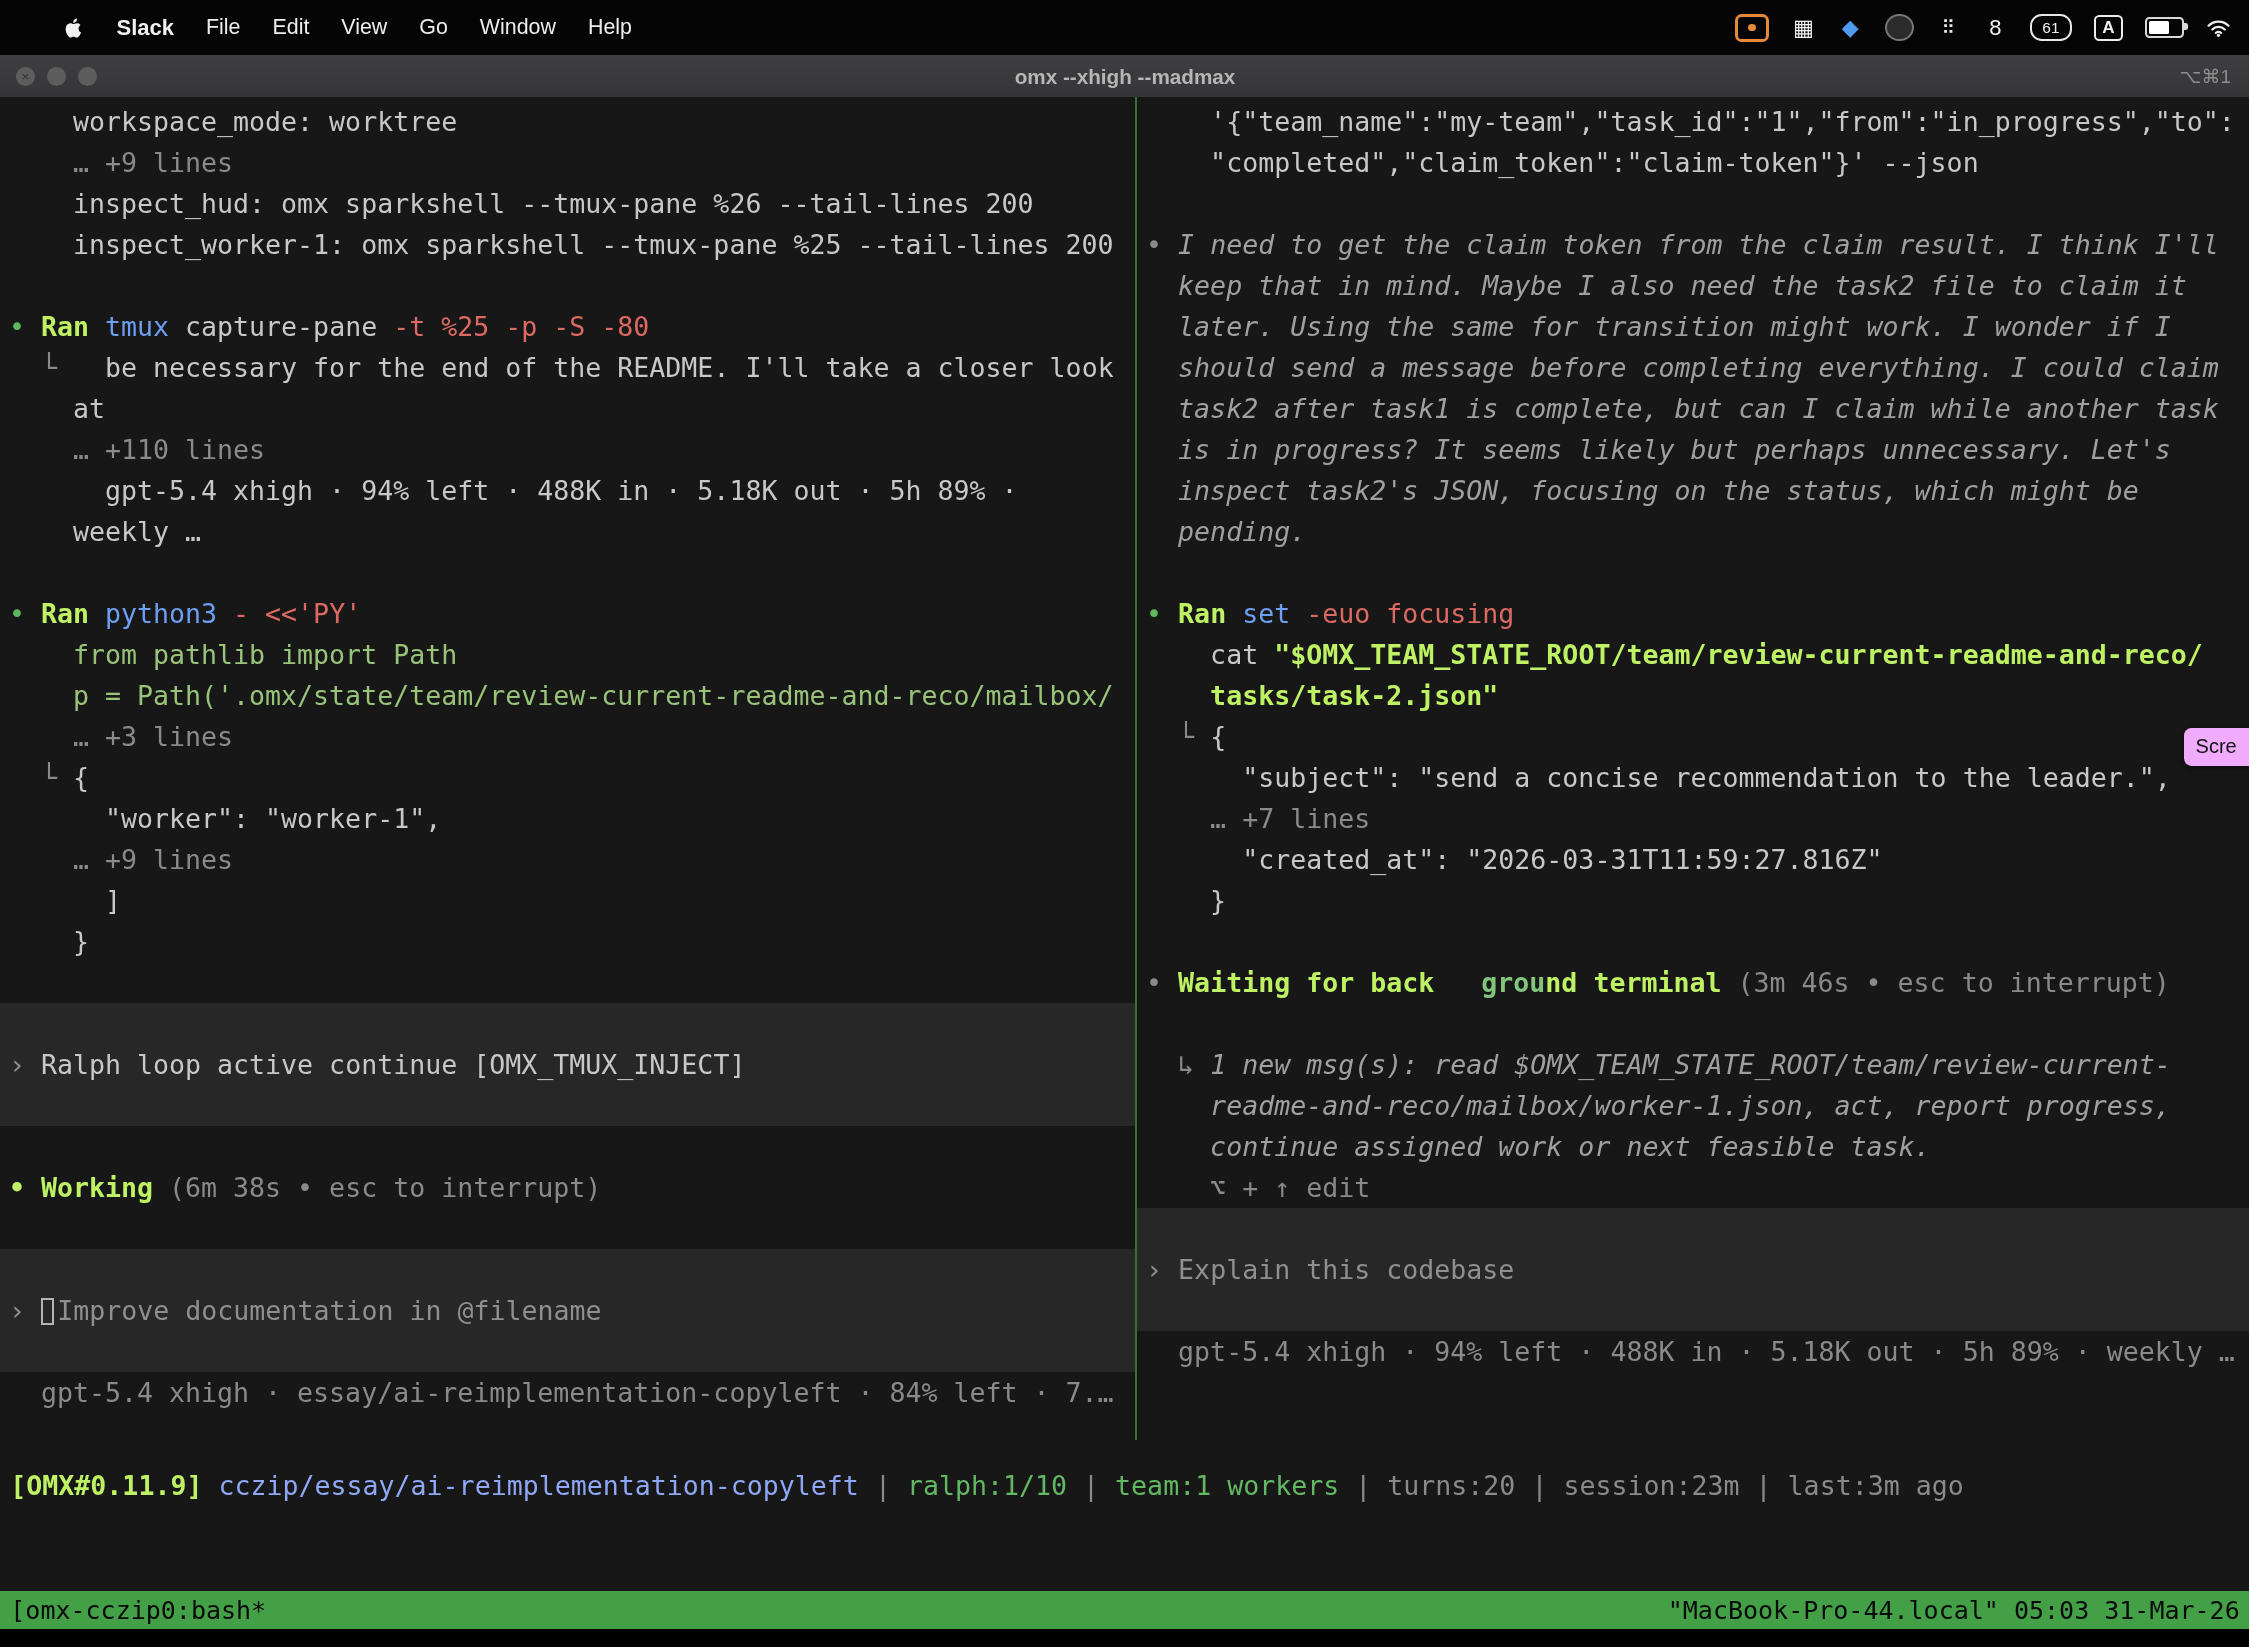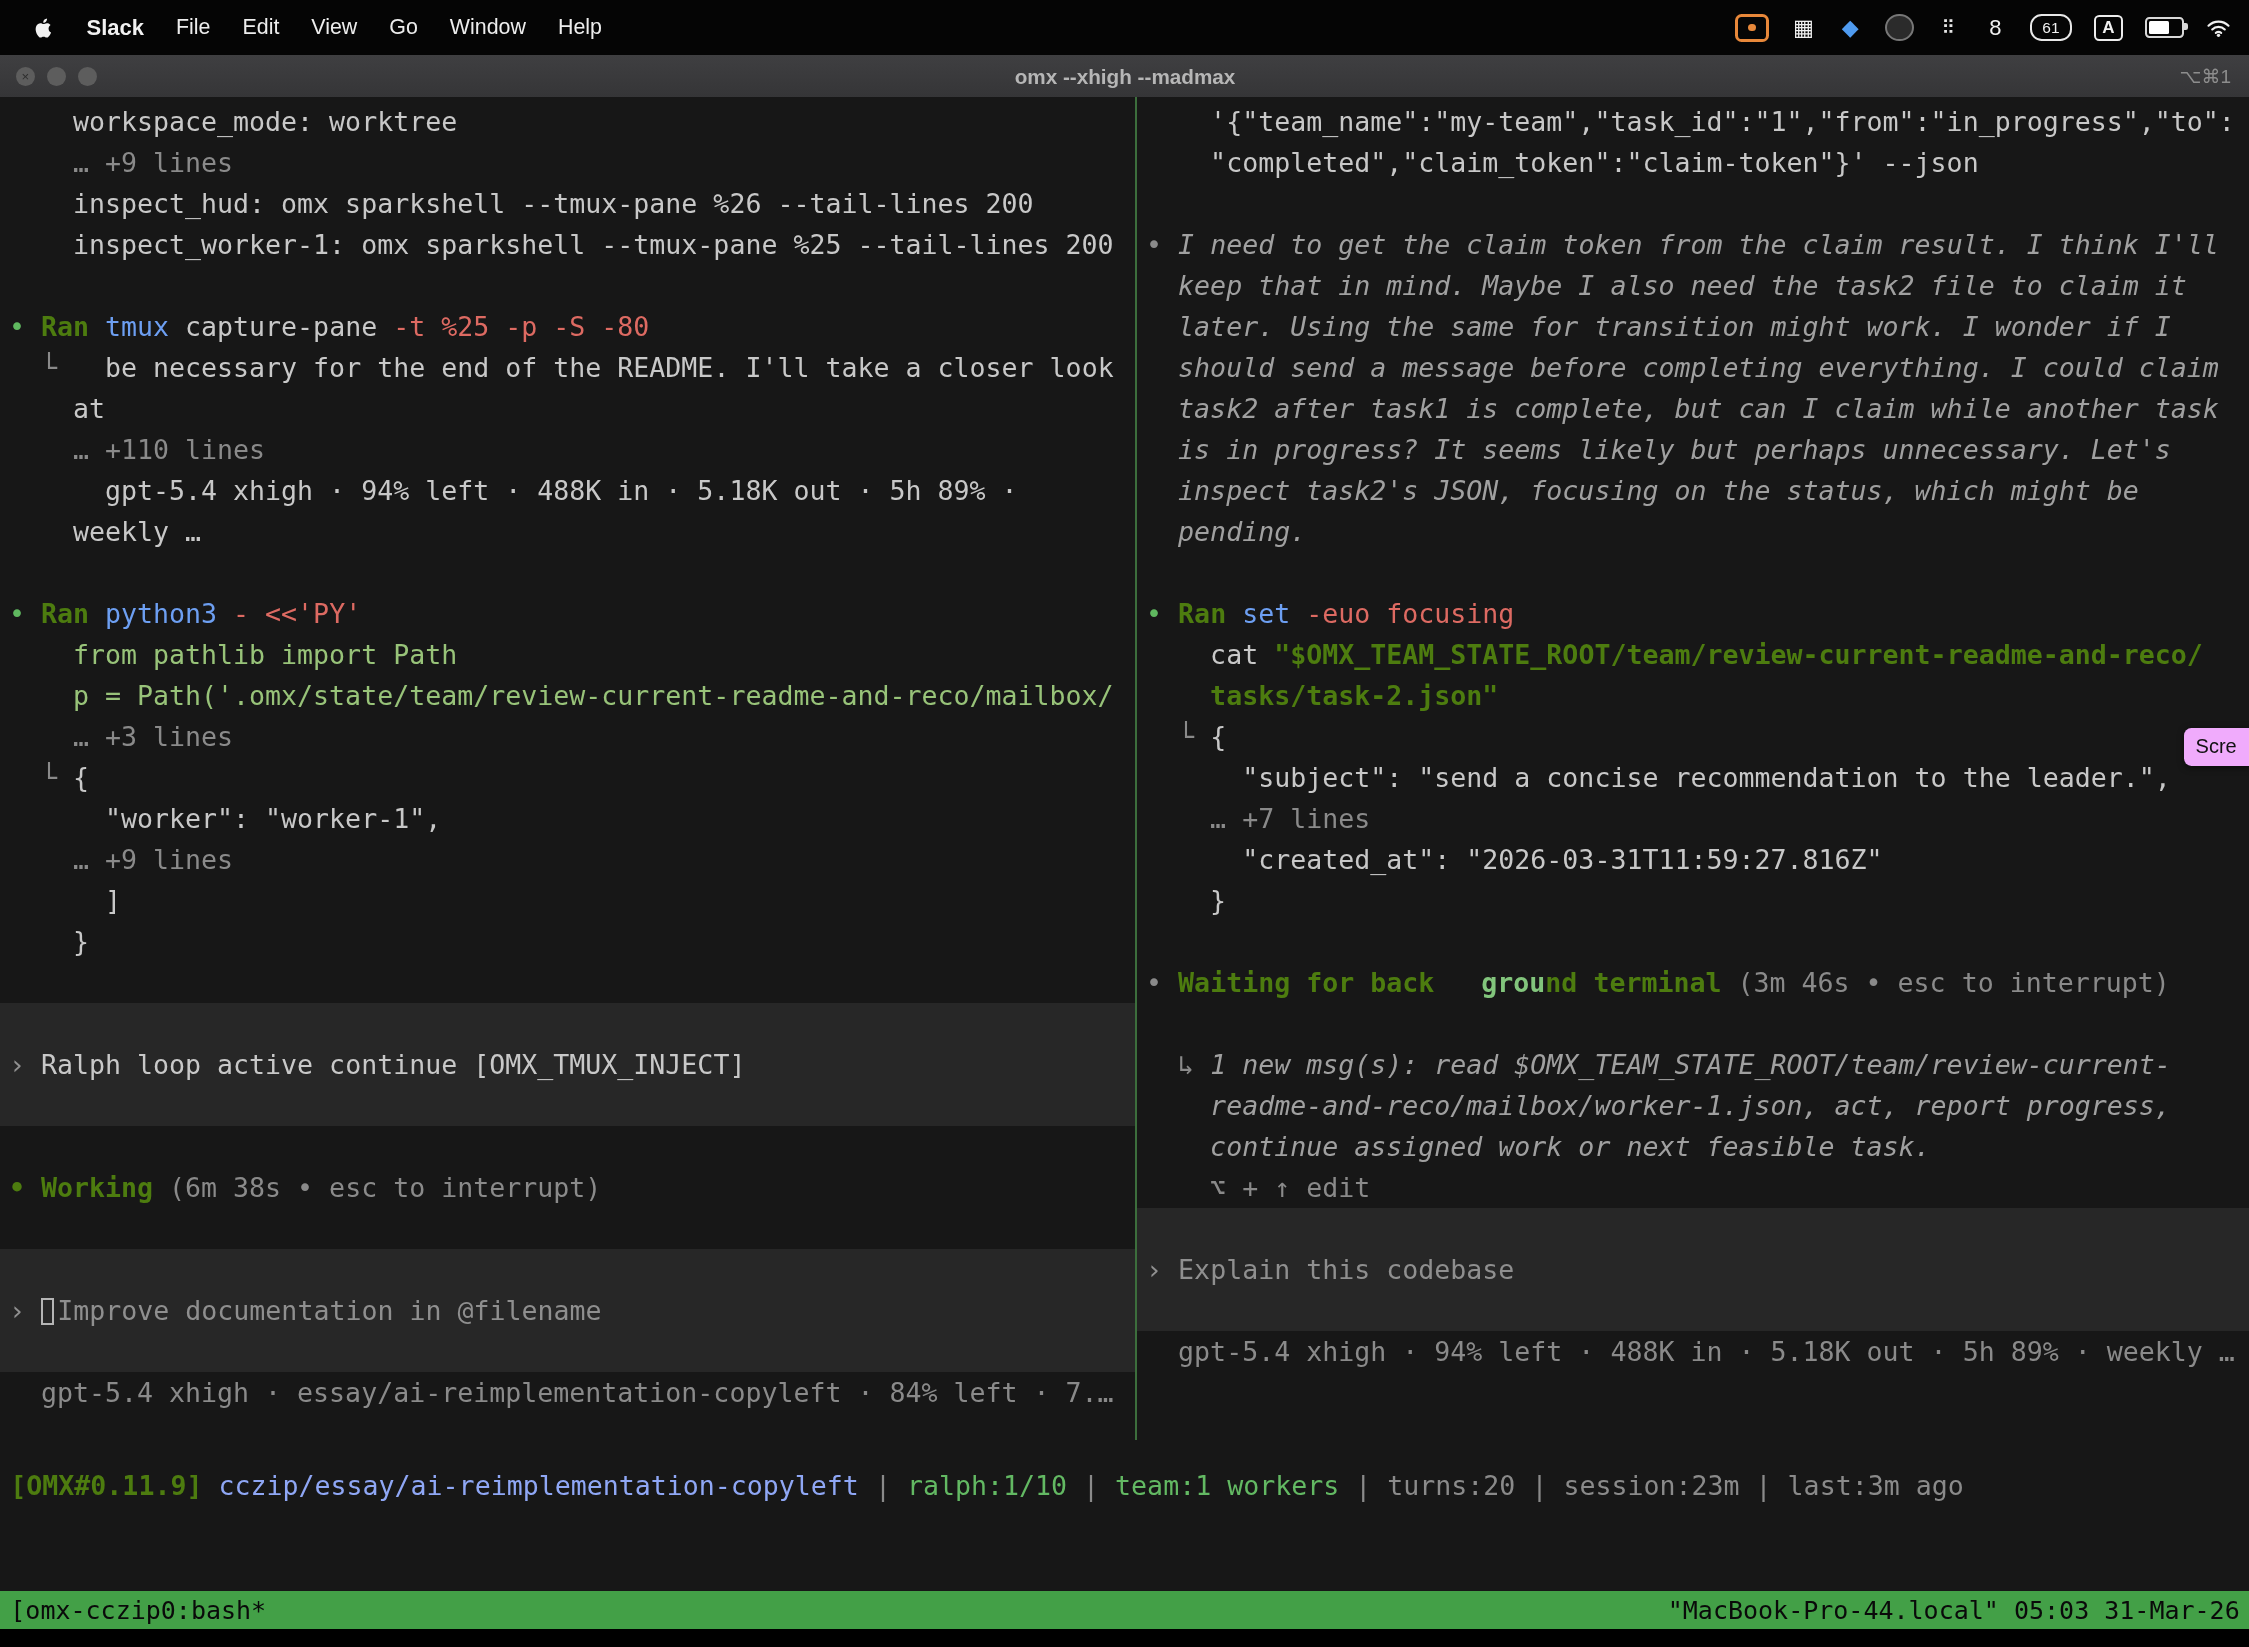--- a/index.html
+++ b/index.html
@@ -2,21 +2,21 @@
 <html style="font-size:11.8px"><head>
 <meta charset="utf-8">
 <style>
   html,body{margin:0;padding:0;background:#000;}
   .screen{position:relative;width:2250px;height:1648px;overflow:hidden;background:#000;
           font-family:"DejaVu Sans Mono",monospace;}
 
   
   .menubar{position:absolute;top:0;left:0;right:0;height:55px;background:#050505;
            display:flex;align-items:center;justify-content:space-between;
-           font-family:"Liberation Sans","DejaVu Sans",sans-serif;color:#f2f2f2;font-size:21.4px;}
+           font-family:"Liberation Sans","DejaVu Sans",sans-serif;color:#f2f2f2;font-size:21.4px;padding-left:30px;}
   .mb-left{display:flex;align-items:center;gap:32px;padding-left:29.5px;}
   .mb-app{font-weight:bold;font-size:22px;}
   .mb-item{color:#ededed;}
   .mb-right{display:flex;align-items:center;gap:22px;padding-right:19px;}
   .ic{display:inline-flex;align-items:center;justify-content:center;height:29.5px;min-width:25px;color:#f0f0f0;}
   .ic.glyph{font-size:22px;}
   .ic.blue{color:#4f9bf0;}
   .ic.dots{font-size:19px;color:#e5e5e5;}
   .rec{width:28px;height:22px;border:3px solid #e8883a;border-radius:6.6px;position:relative;}
   .rec-dot{position:absolute;left:50%;top:50%;width:7.4px;height:7.4px;margin:-3.7px 0 0 -3.7px;border-radius:50%;background:#e8883a;}
@@ -43,21 +43,21 @@
   .panes{display:flex;height:1343px;align-items:stretch;}
   .pane{overflow:hidden;padding-top:4.4px;}
   .pane.left{width:1135px;}
   .pane.right{flex:1;}
   .divider{width:2.2px;background:#3c6e3c;}
   .tl{height:41px;line-height:41px;white-space:pre;overflow:hidden;padding-left:8.9px;
       font-size:26.6px;color:#c8c8c8;}
   .band{background:#272727;padding:41px 0;}
 
   .s-w{color:#c8c8c8;}
-  .s-wb{color:#4d7c0f;font-weight:bold;margin-top:27px;}
+  .s-wb{color:#bef264;font-weight:bold;margin-top:27px;}
   .s-dim{color:#8a8a8a;}
   .s-blue{color:#6d9ff2;}
   .s-red{color:#dd6a62;}
   .s-green{color:#98c379;}
   .s-grn{color:#5fb85f;}
   .s-grnb{color:#82c57c;font-weight:bold;margin-left:47px;}
   .s-it{color:#a0a0a0;font-style:italic;}
   .s-chev{color:#909090;}
   .s-promptdim{color:#8f8f8f;}
   .s-blue2{color:#8fa7f5;}

